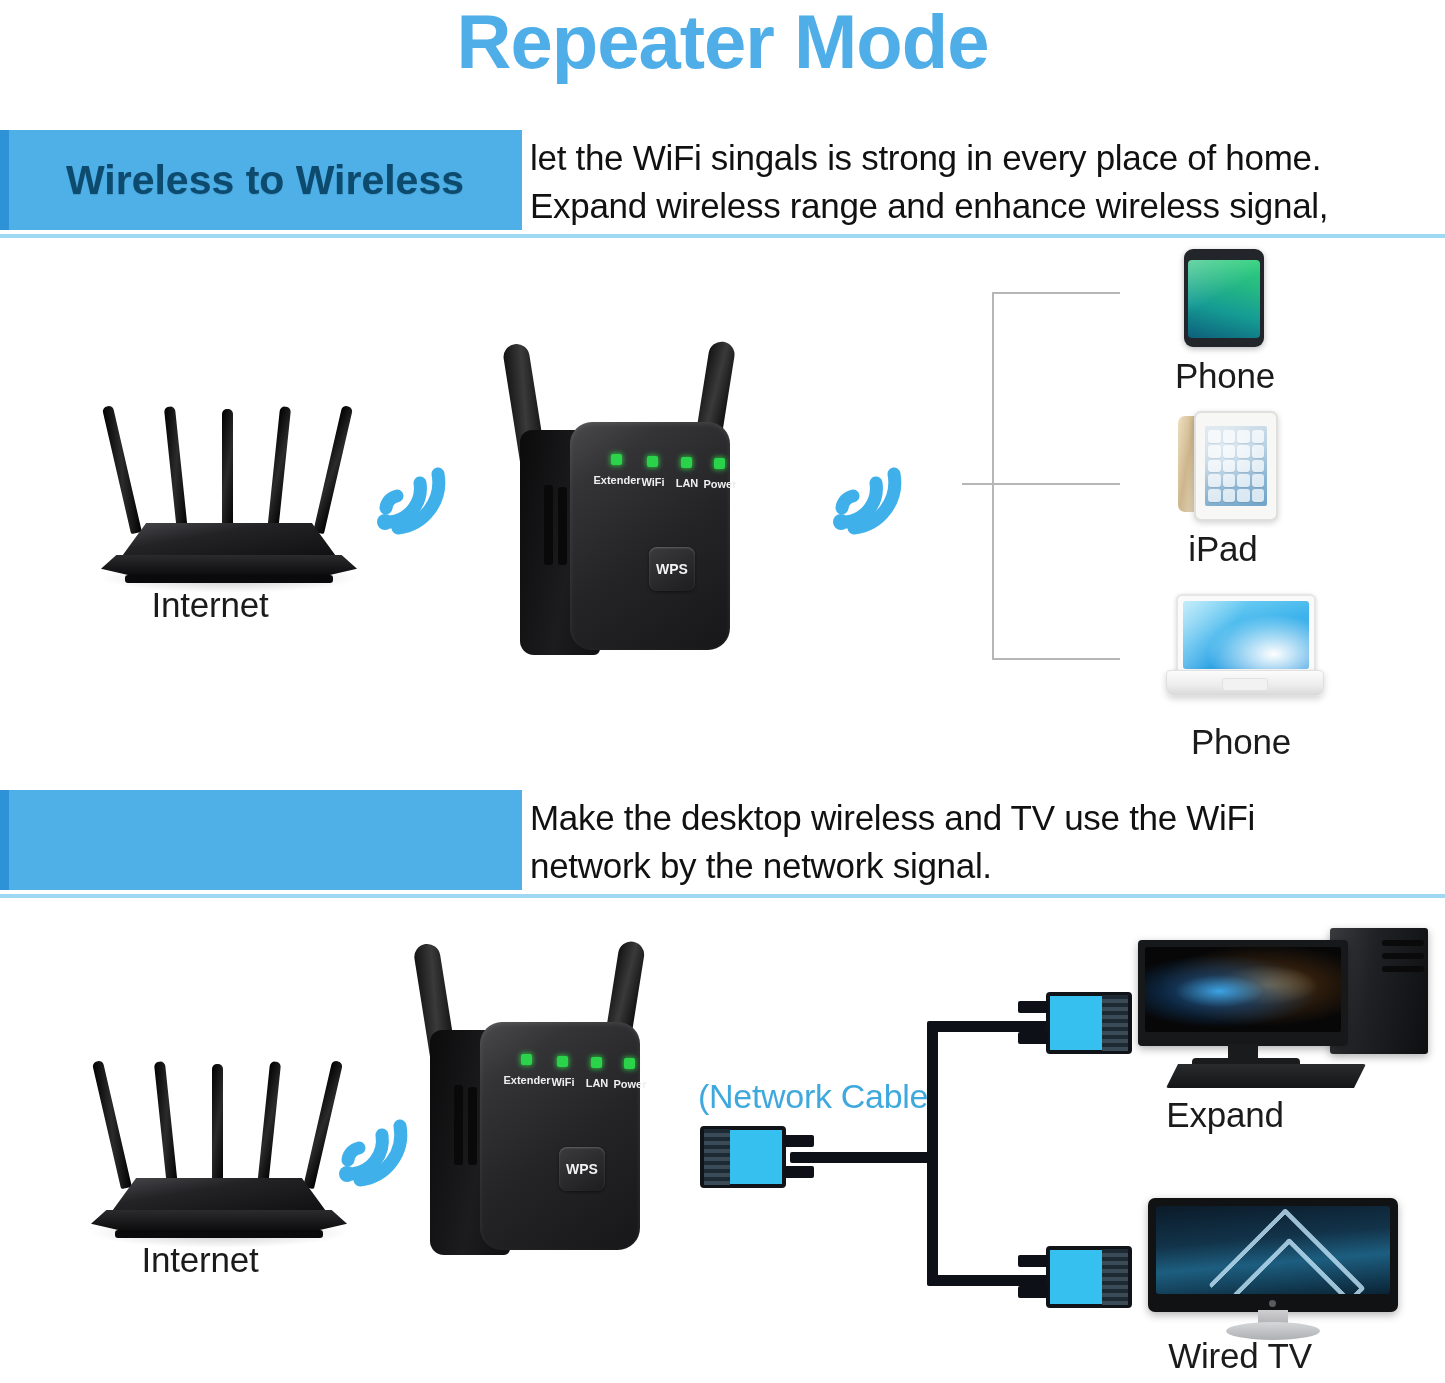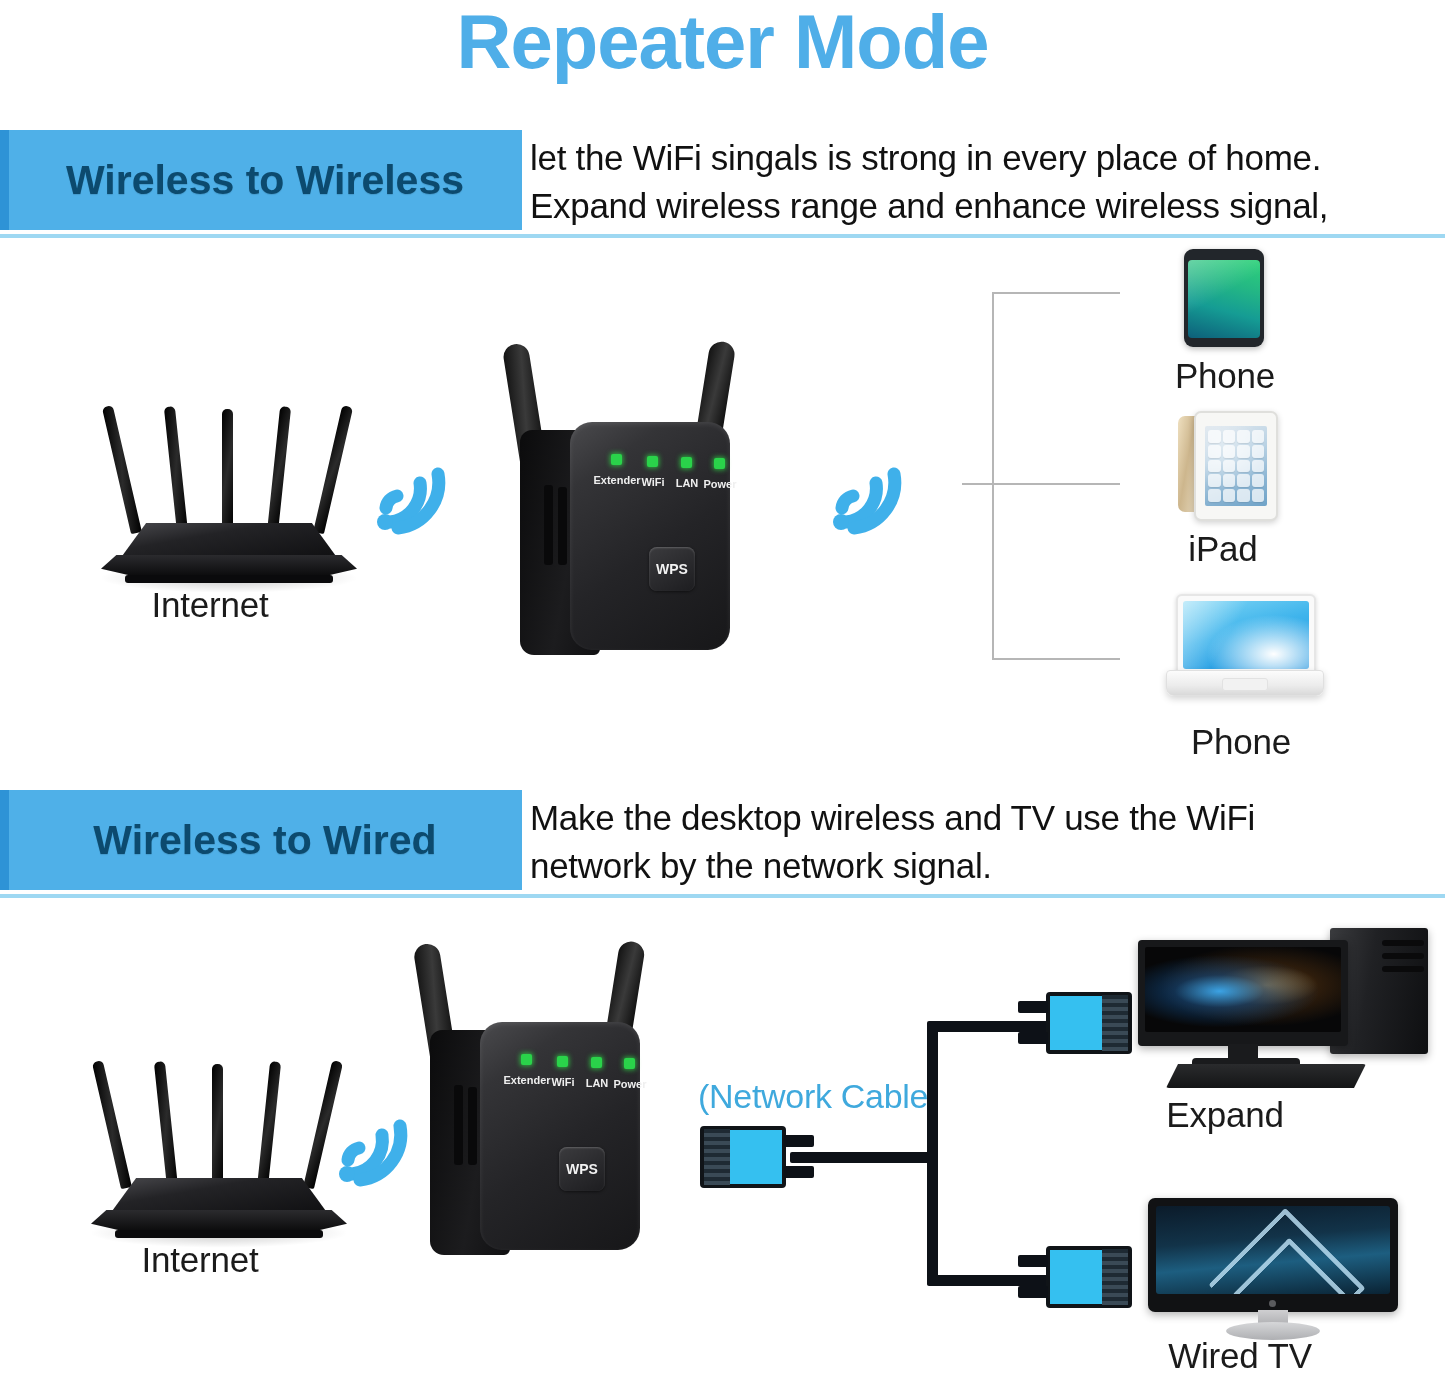--- a/index.html
+++ b/index.html
@@ -501,21 +501,20 @@
       <div class="laptop-screen-in"></div>
     </div>
     <div class="laptop-base" style="left:0px; top:76px; width:156px; height:24px;"></div>
     <div class="laptop-pad" style="left:56px; top:84px; width:44px; height:11px;"></div>
   </div>
   <div class="caption" style="left:1136px; top:722px; width:210px;">Phone</div>
 
   <div class="band" style="top:790px;">
     <div class="pill">
       <div class="pill-edge"></div>
-      <span class="pill-label">Wireless to Wired</span>
     </div>
     <div class="desc">
       <span class="line">Make the desktop wireless and TV use the WiFi</span>
       <span class="line">network by the network signal.</span>
     </div>
     <div class="band-underline"></div>
   </div>
 
   <div class="router" style="left:85px; top:1050px; width:310px; height:200px;">
     <div class="ant" style="left:36px;  top:8px;   height:130px; transform: rotate(-13deg);"></div>

